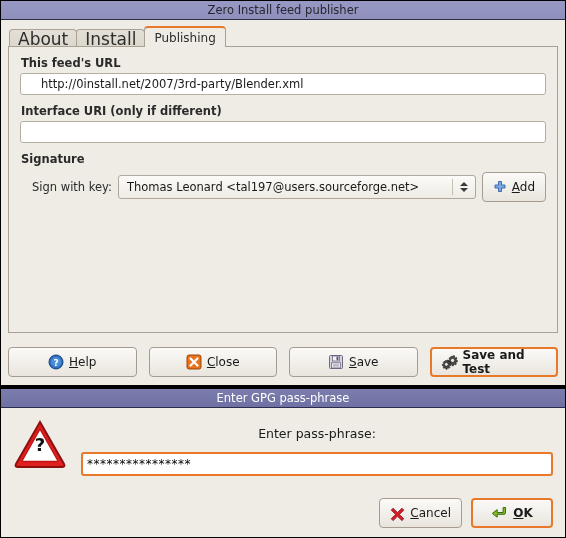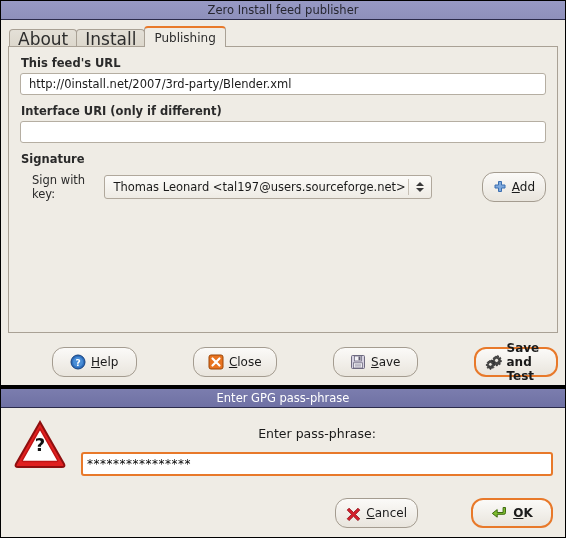--- a/index.html
+++ b/index.html
@@ -97,21 +97,21 @@
     font-size: 11.5px;
     font-weight: bold;
     color: #2a2a2a;
     margin: 0 0 3px 1px;
   }
   .text-input {
     display: block;
     width: 100%;
     box-sizing: border-box;
     height: 22px;
-    padding: 0 8px;
+    padding: 0 20px;
     margin: 0 0 9px 0;
     font-family: "DejaVu Sans", sans-serif;
     font-size: 11.5px;
     color: #1a1a1a;
     background: #ffffff;
     border: 1px solid #b5aea2;
     border-radius: 3px;
     outline: none;
   }
   .section-label {
@@ -159,28 +159,27 @@
   
   .btn {
     display: inline-flex;
     align-items: center;
     justify-content: center;
     gap: 5px;
     height: 30px;
     box-sizing: border-box;
     background: linear-gradient(#fbfaf8, #e9e5dd);
     border: 1px solid #a49c90;
-    border-radius: 12px;
+    border-radius: 4px;
     font-family: "DejaVu Sans", sans-serif;
     font-size: 12px;
     color: #1a1a1a;
     padding: 0 10px;
     cursor: default;
     user-select: none;
-    margin-left: 44px;
   }
   .btn.focus {
     border: 2px solid #e8792a;
     padding: 0 9px;
     font-weight: bold;
   }
   .btn .lbl u { text-decoration: underline; }
 
   .action-row {
     position: absolute;

